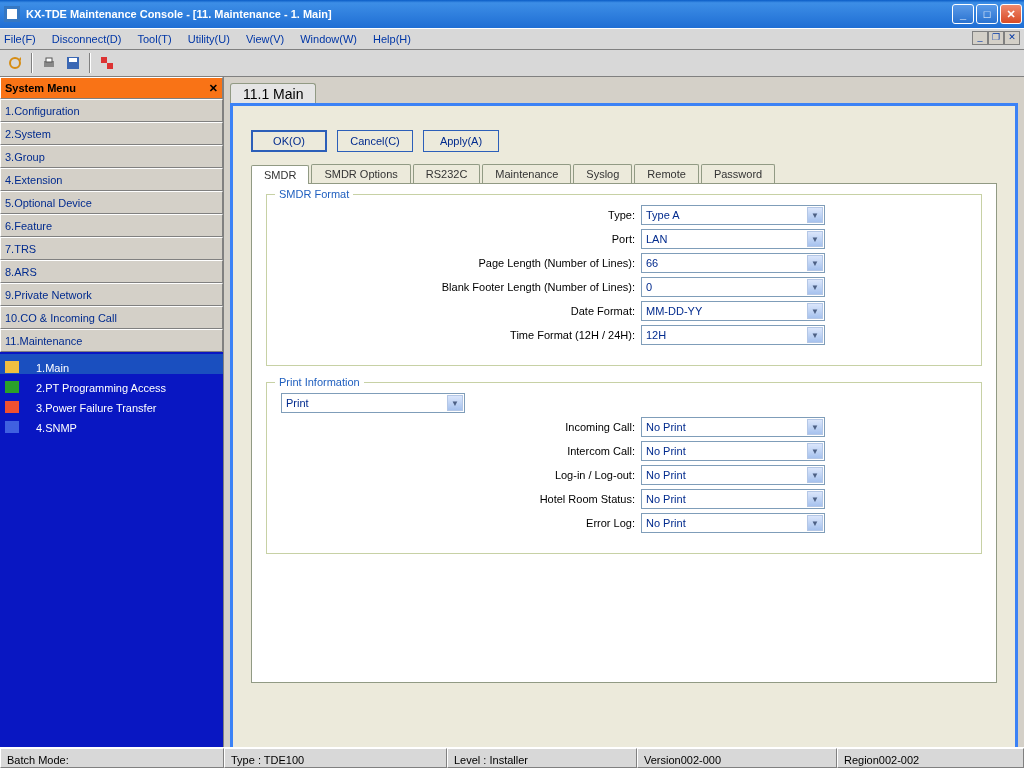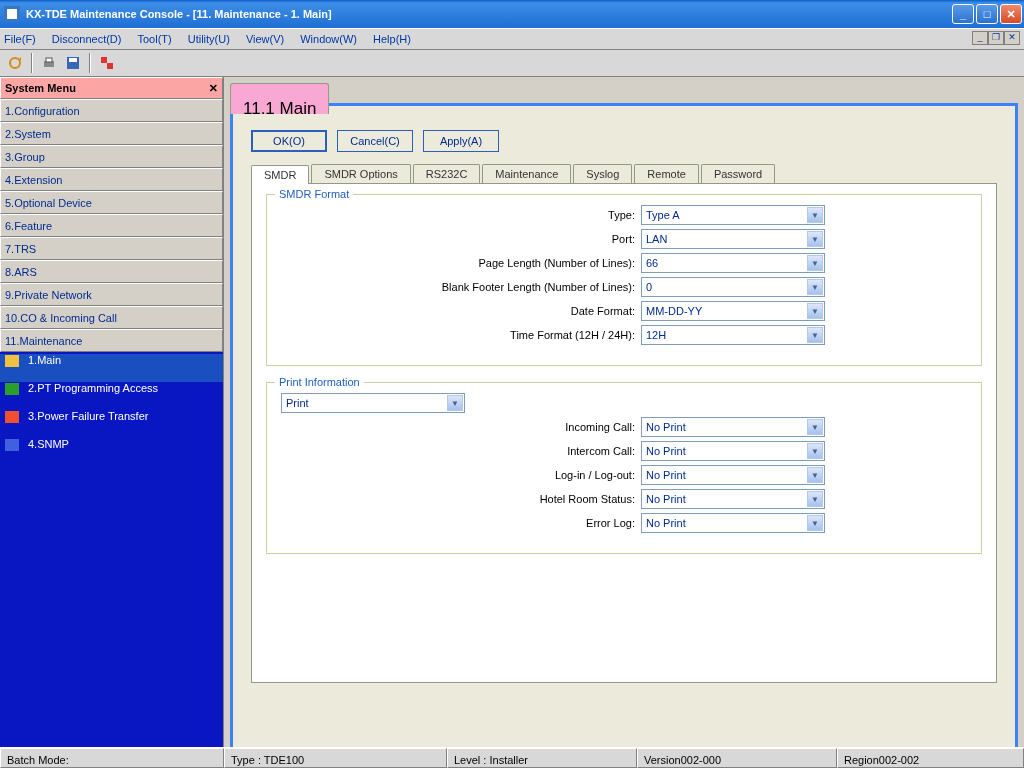--- a/index.html
+++ b/index.html
@@ -16,31 +16,31 @@
 .mdi-controls{position:absolute;right:4px;top:2px;display:flex;gap:0;}
 .mdi-btn{width:16px;height:14px;border:1px solid #808080;background:#d4d0c8;font-size:9px;text-align:center;line-height:11px;font-family:"Marlett",Arial;}
 
 .toolbar { height: 27px; background: #d8d8d8; border-bottom:1px solid #808080; display:flex;align-items:center; padding-left:4px; gap:2px;}
 .tb-btn { width:22px; height:22px; border:1px solid transparent; display:flex;align-items:center;justify-content:center;}
 .tb-sep{width:2px;height:20px;border-left:1px solid #808080;border-right:1px solid #fff;margin:0 3px;}
 
 .workspace { display:flex; height: 670px; }
 
 .sidebar { width: 224px; background:#d4d0c8; border-right:1px solid #808080; display:flex; flex-direction:column;}
-.side-title{height:22px;background:#fca5a5;border:1px solid #fff;border-right-color:#808080;border-bottom-color:#808080;display:flex;align-items:center;padding:8px 4px;font-weight:bold;}
+.side-title{height:22px;background:#f97316;border:1px solid #fff;border-right-color:#808080;border-bottom-color:#808080;display:flex;align-items:center;padding:8px 4px;font-weight:bold;}
 .side-title .close-x{margin-left:auto;font-weight:bold;cursor:default;}
 .side-item{height:23px;border:1px solid #fff;border-right-color:#808080;border-bottom-color:#808080;background:#d4d0c8;display:flex;align-items:center;padding-left:4px;color:#022b8e;cursor:default;}
 .sub-tree{background:#0917c2;flex:1;color:#fff;padding-top:2px;}
-.tree-item{height:28px;display:flex;align-items:flex-start;padding-left:4px;gap:8px;}
+.tree-item{height:20px;display:flex;align-items:flex-end;padding-left:4px;gap:16px;}
 .tree-item.selected{background:#1a4fbf;}
 .tree-icon{width:16px;height:14px;display:inline-block;}
 
 .content { flex:1; padding:6px 6px 0 6px; background:#d4d0c8; position:relative;}
 .tabstrip{display:flex;height:20px;}
-.filetab{padding:15px 12px;background:#f9a8d4;border:1px solid #919a84;border-bottom:none;border-radius:3px 3px 0 0;font-size:17px;}
+.filetab{padding:2px 12px;background:#e5e5e5;border:1px solid #919a84;border-bottom:none;border-radius:3px 3px 0 0;font-size:14px;}
 .panel{border:3px solid #3b82f6;background:#eceadb;height:724px;padding:24px 18px;}
 .btn-row{display:flex;gap:10px;margin-bottom:12px;}
 .action-btn{min-width:76px;height:22px;border:1px solid #2c5fb9;background:#eceadb;color:#022b8e;padding:0 12px;cursor:default;}
 .action-btn.primary{border:2px solid #2c5fb9;}
 
 .inner-tabs{display:flex;gap:2px;}
 .inner-tab{padding:3px 12px;border:1px solid #919a84;border-bottom:none;background:#eceadb;border-radius:2px 2px 0 0;color:#333;cursor:default;}
 .inner-tab.active{background:#fff;font-weight:normal;position:relative;top:1px;}
 .inner-panel{border:1px solid #919a84;background:#fff;height:500px;padding:10px 14px;}
 

